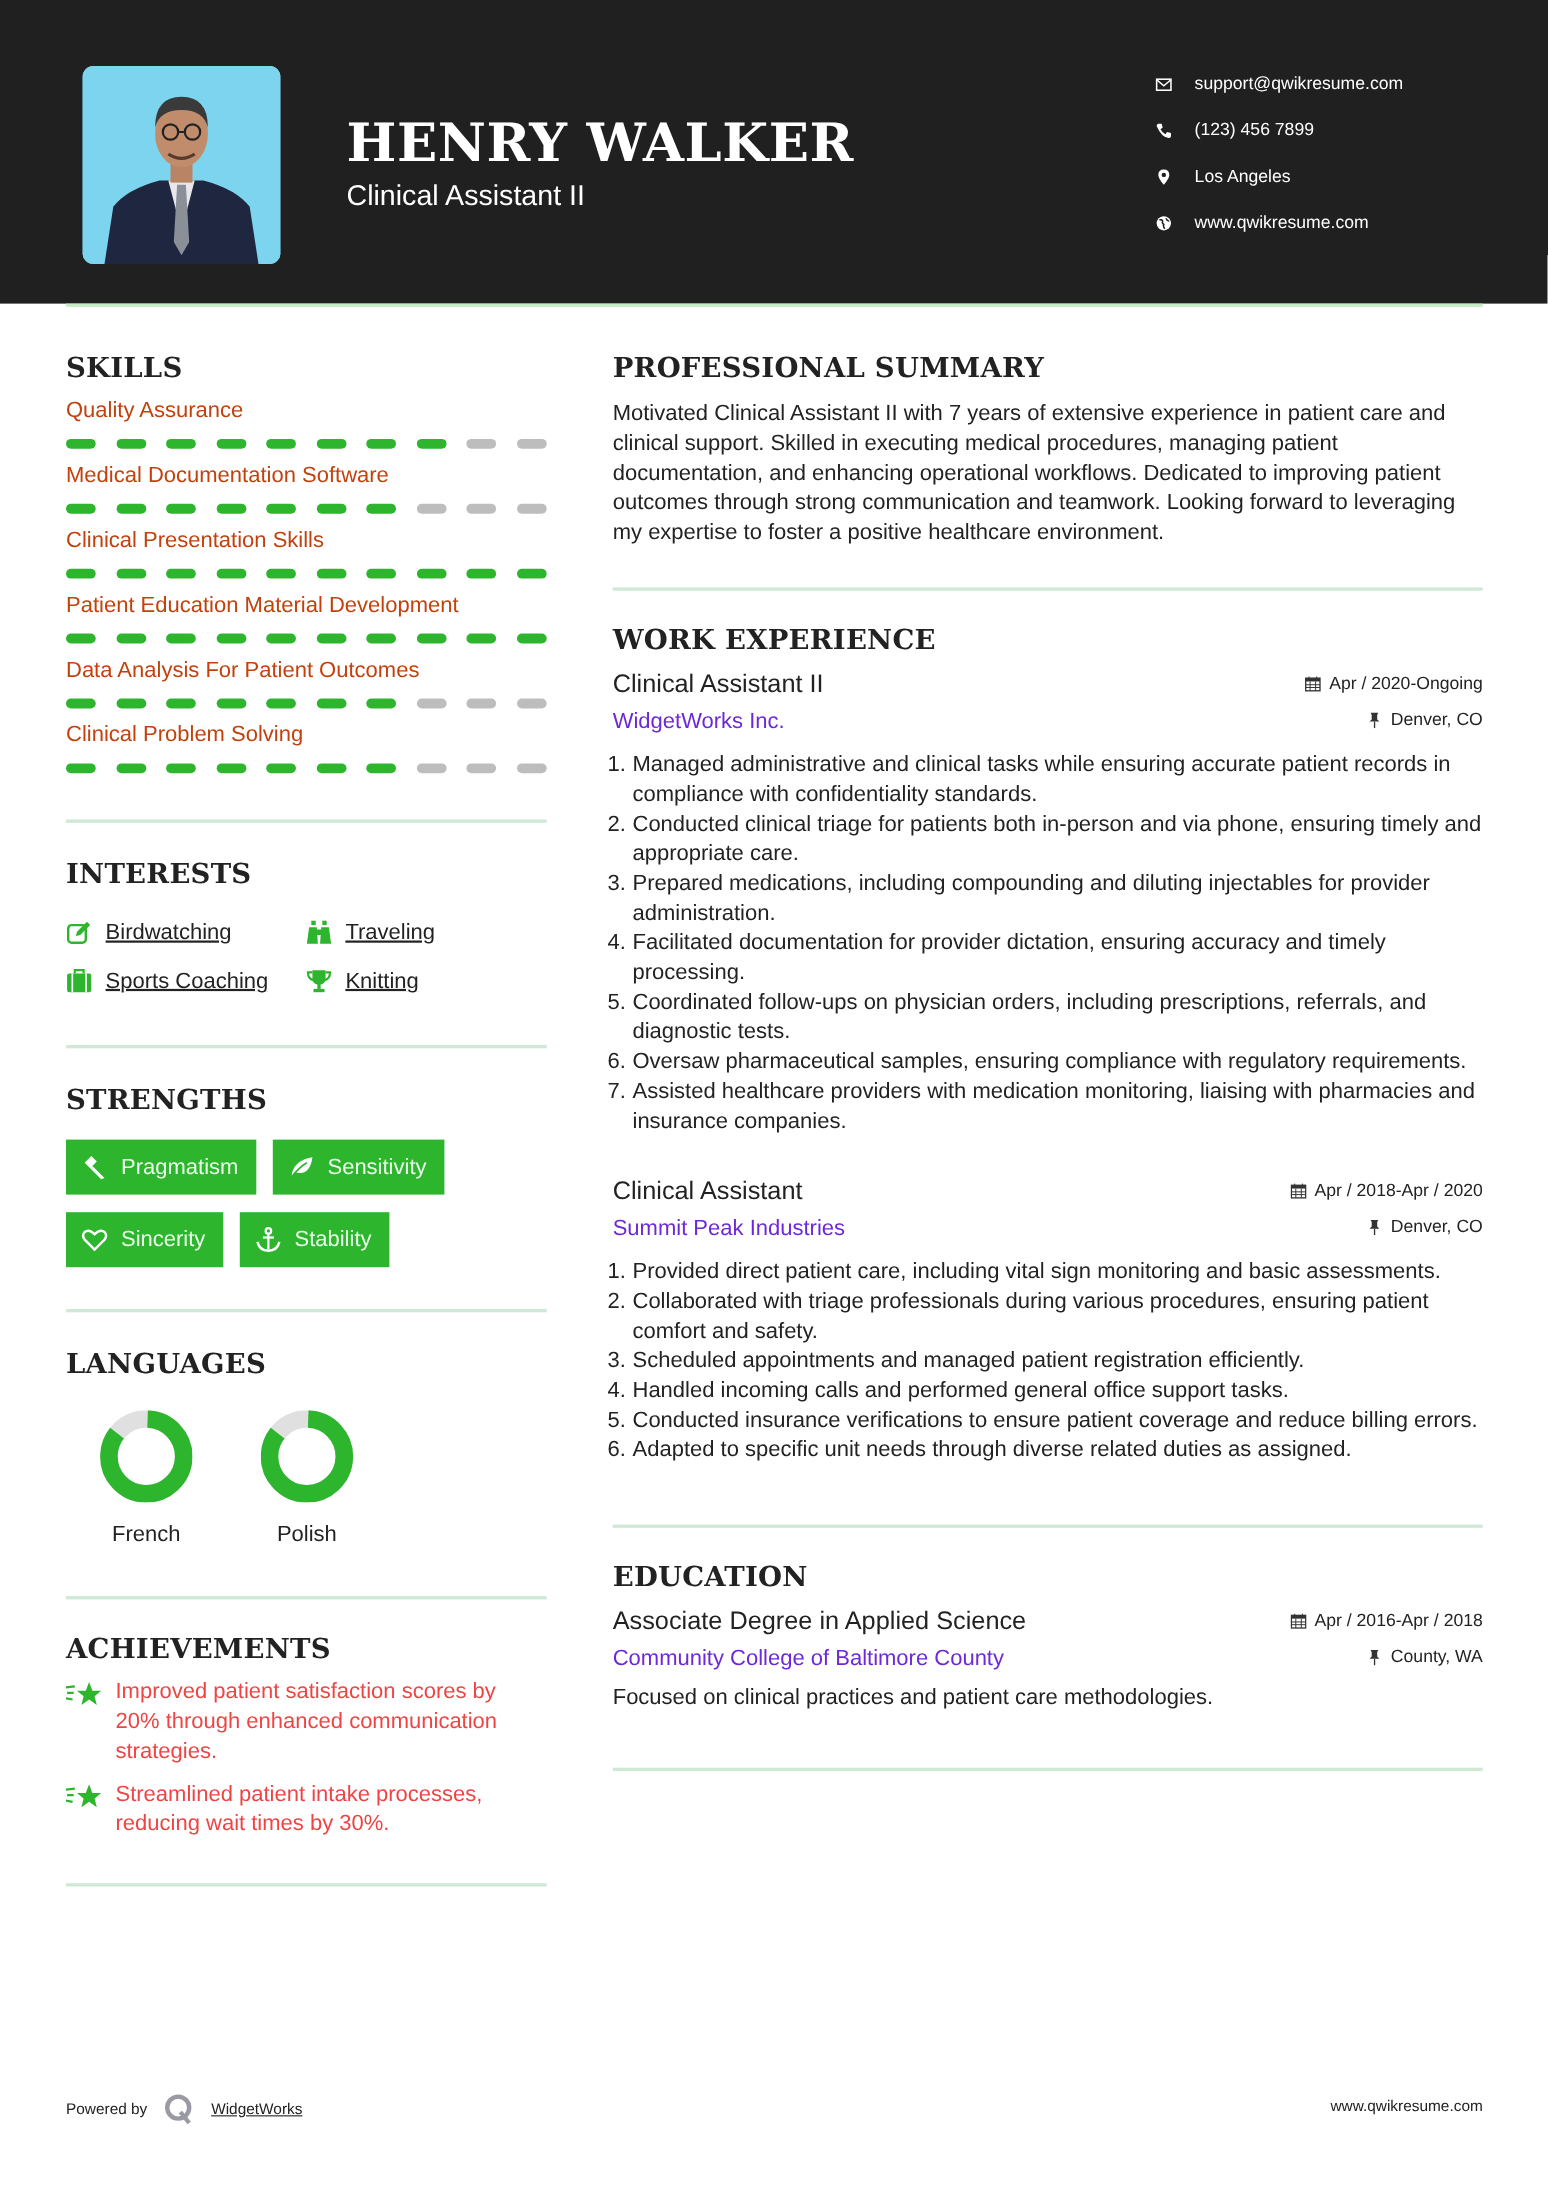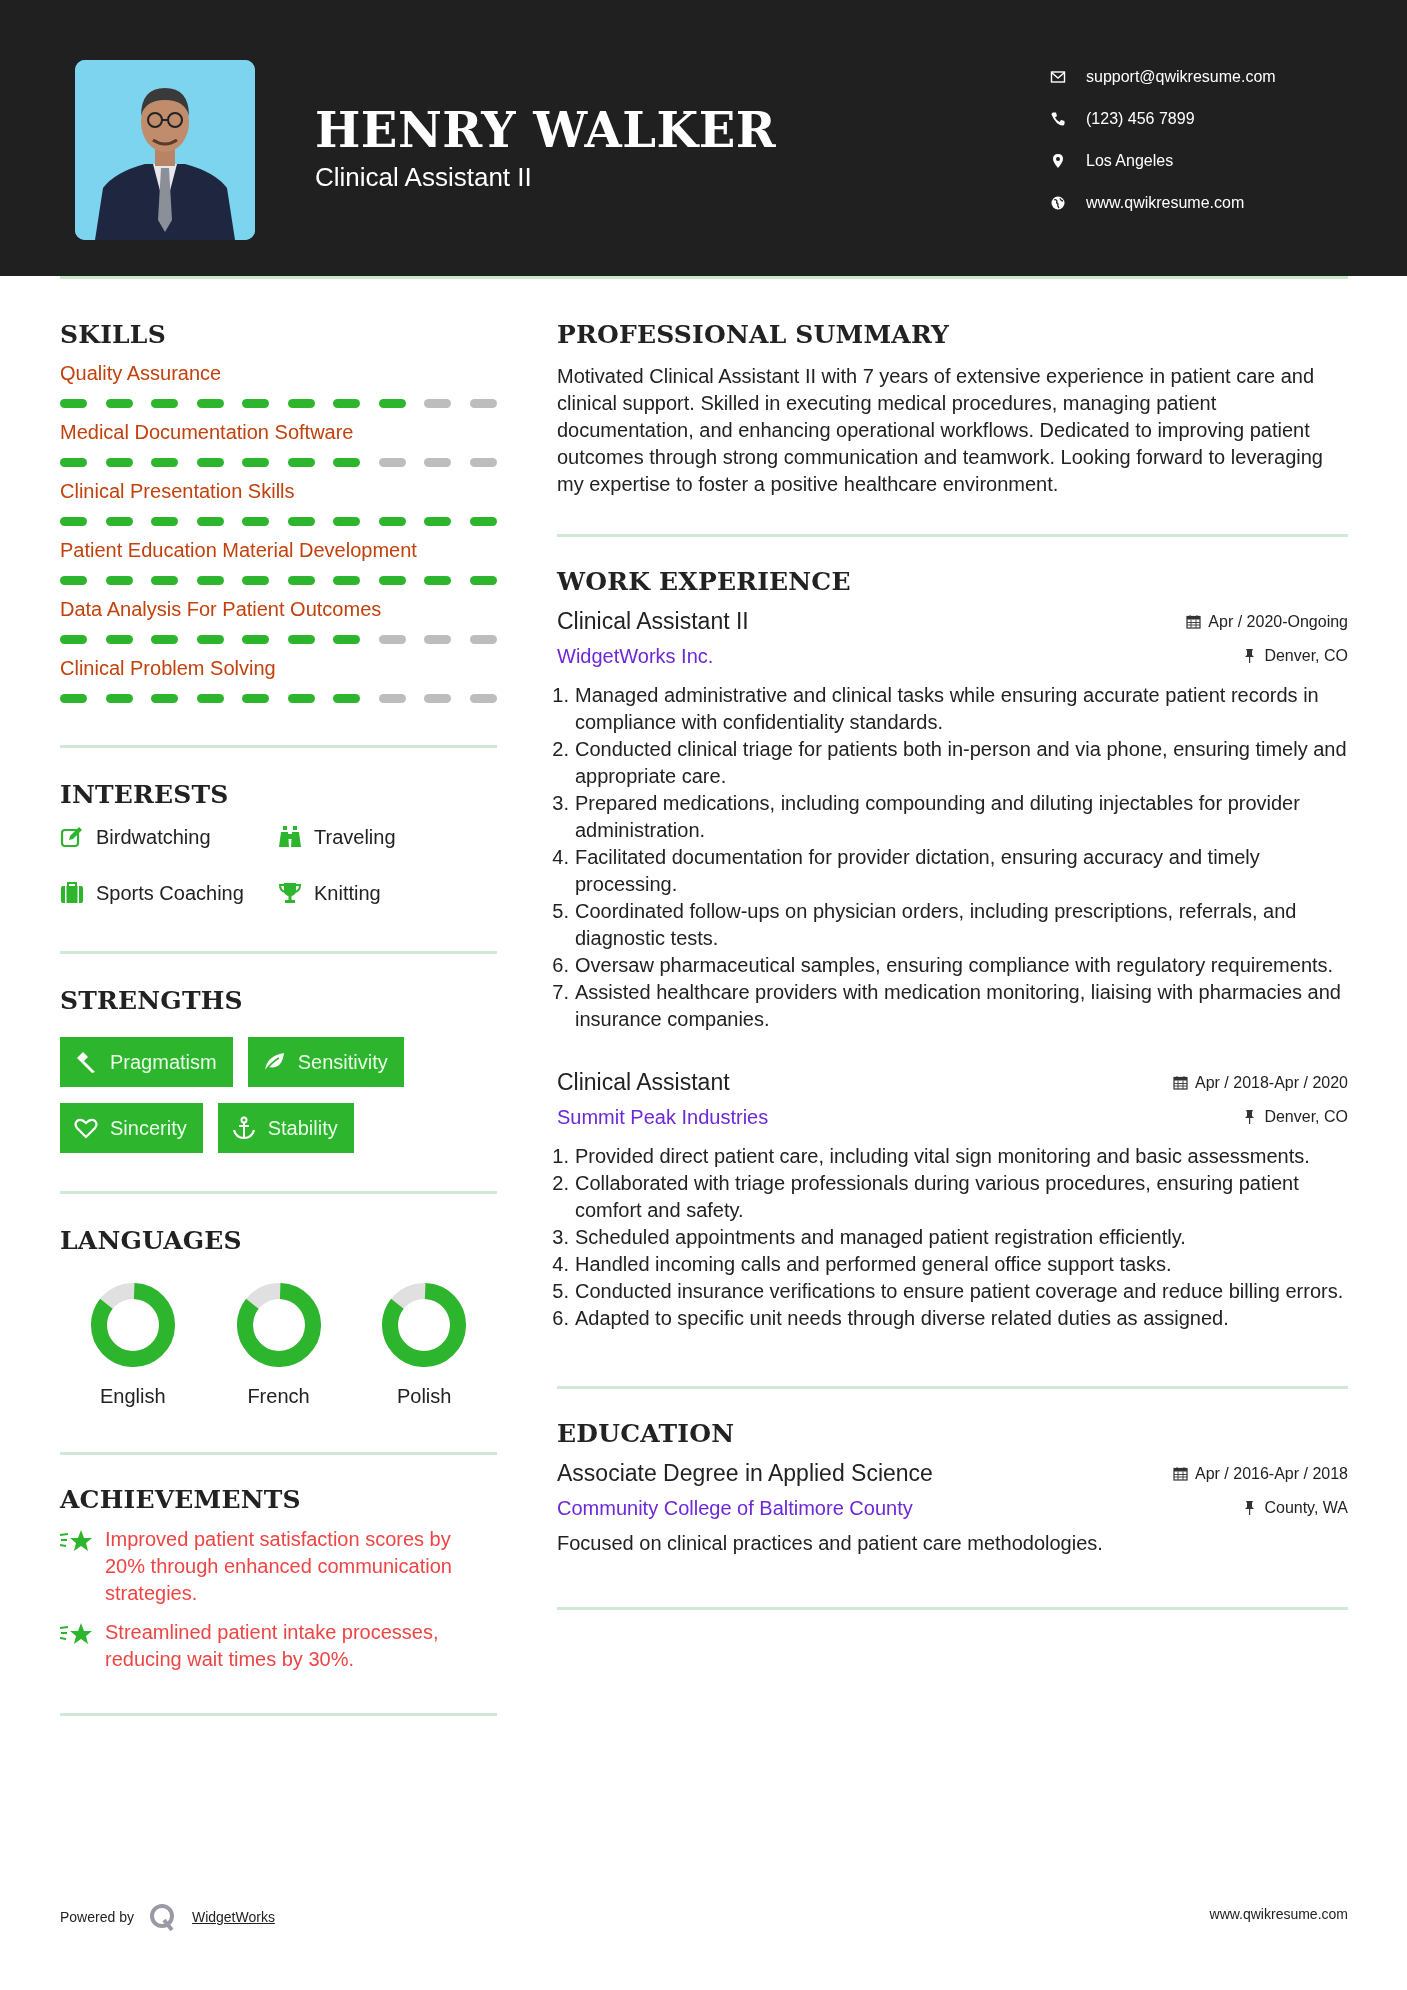--- a/index.html
+++ b/index.html
@@ -25,21 +25,21 @@
   .sec-title { font-family: "DejaVu Serif", serif; font-weight: bold; font-size: 25px; color: #222; letter-spacing: 0.2px; }
 
   .skill { margin-top: 11px; }
   .skill-name { font-size: 20px; color: #c2410c; height: 26px; line-height: 26px; }
   .dots { display: flex; justify-content: space-between; margin-top: 13px; height: 9px; }
   .dot { width: 27px; height: 9px; border-radius: 5px; background: #bdbdbd; }
   .dot.on { background: #2db52d; }
 
   .divider { width: 100%; height: 3px; background: #cfe9d6; }
 
-  .interests { display: grid; grid-template-columns: 218px 200px; row-gap: 28px; margin-top: 14px; }
+  .interests { display: grid; grid-template-columns: 218px 200px; row-gap: 16px; margin-top: 25px; text-decoration: underline; }
   .interest { display: flex; align-items: center; font-size: 20px; color: #222; height: 28px; }
   .interest .iicon { width: 36px; display: inline-flex; align-items: center; color: #2db52d; }
   .interest .iicon svg { width: 24px; height: 24px; }
 
   .strengths { display: flex; flex-wrap: wrap; gap: 16px 15px; margin-top: 22px; width: 400px; }
   .strength { display: inline-flex; align-items: center; height: 50px; padding: 0 16px 0 14px; background: #2db52d; color: #eaffea; font-size: 20px; }
   .strength svg { width: 24px; height: 24px; margin-right: 12px; }
 
   .langs { display: flex; margin-top: 28px; }
   .lang { width: 146px; display: flex; flex-direction: column; align-items: center; }
@@ -322,27 +322,20 @@
   <div class="divider" style="margin-top:38px;"></div>
 
   <section style="margin-top:32px;">
     <div class="sec-title">LANGUAGES</div>
     <div class="langs" id="langs-list">
         <div class="lang">
           <svg viewBox="0 0 84 84">
             <circle cx="42" cy="42" r="34" fill="none" stroke="#e0e0e0" stroke-width="16"></circle>
             <circle cx="42" cy="42" r="34" fill="none" stroke="#2db52d" stroke-width="16" stroke-dasharray="181.58405537749005 32.0442450666159" transform="rotate(-88 42 42)"></circle>
           </svg>
-          <div class="lang-name">English</div>
-        </div>
-        <div class="lang">
-          <svg viewBox="0 0 84 84">
-            <circle cx="42" cy="42" r="34" fill="none" stroke="#e0e0e0" stroke-width="16"></circle>
-            <circle cx="42" cy="42" r="34" fill="none" stroke="#2db52d" stroke-width="16" stroke-dasharray="181.58405537749005 32.0442450666159" transform="rotate(-88 42 42)"></circle>
-          </svg>
           <div class="lang-name">French</div>
         </div>
         <div class="lang">
           <svg viewBox="0 0 84 84">
             <circle cx="42" cy="42" r="34" fill="none" stroke="#e0e0e0" stroke-width="16"></circle>
             <circle cx="42" cy="42" r="34" fill="none" stroke="#2db52d" stroke-width="16" stroke-dasharray="181.58405537749005 32.0442450666159" transform="rotate(-88 42 42)"></circle>
           </svg>
           <div class="lang-name">Polish</div>
         </div>
       </div>

